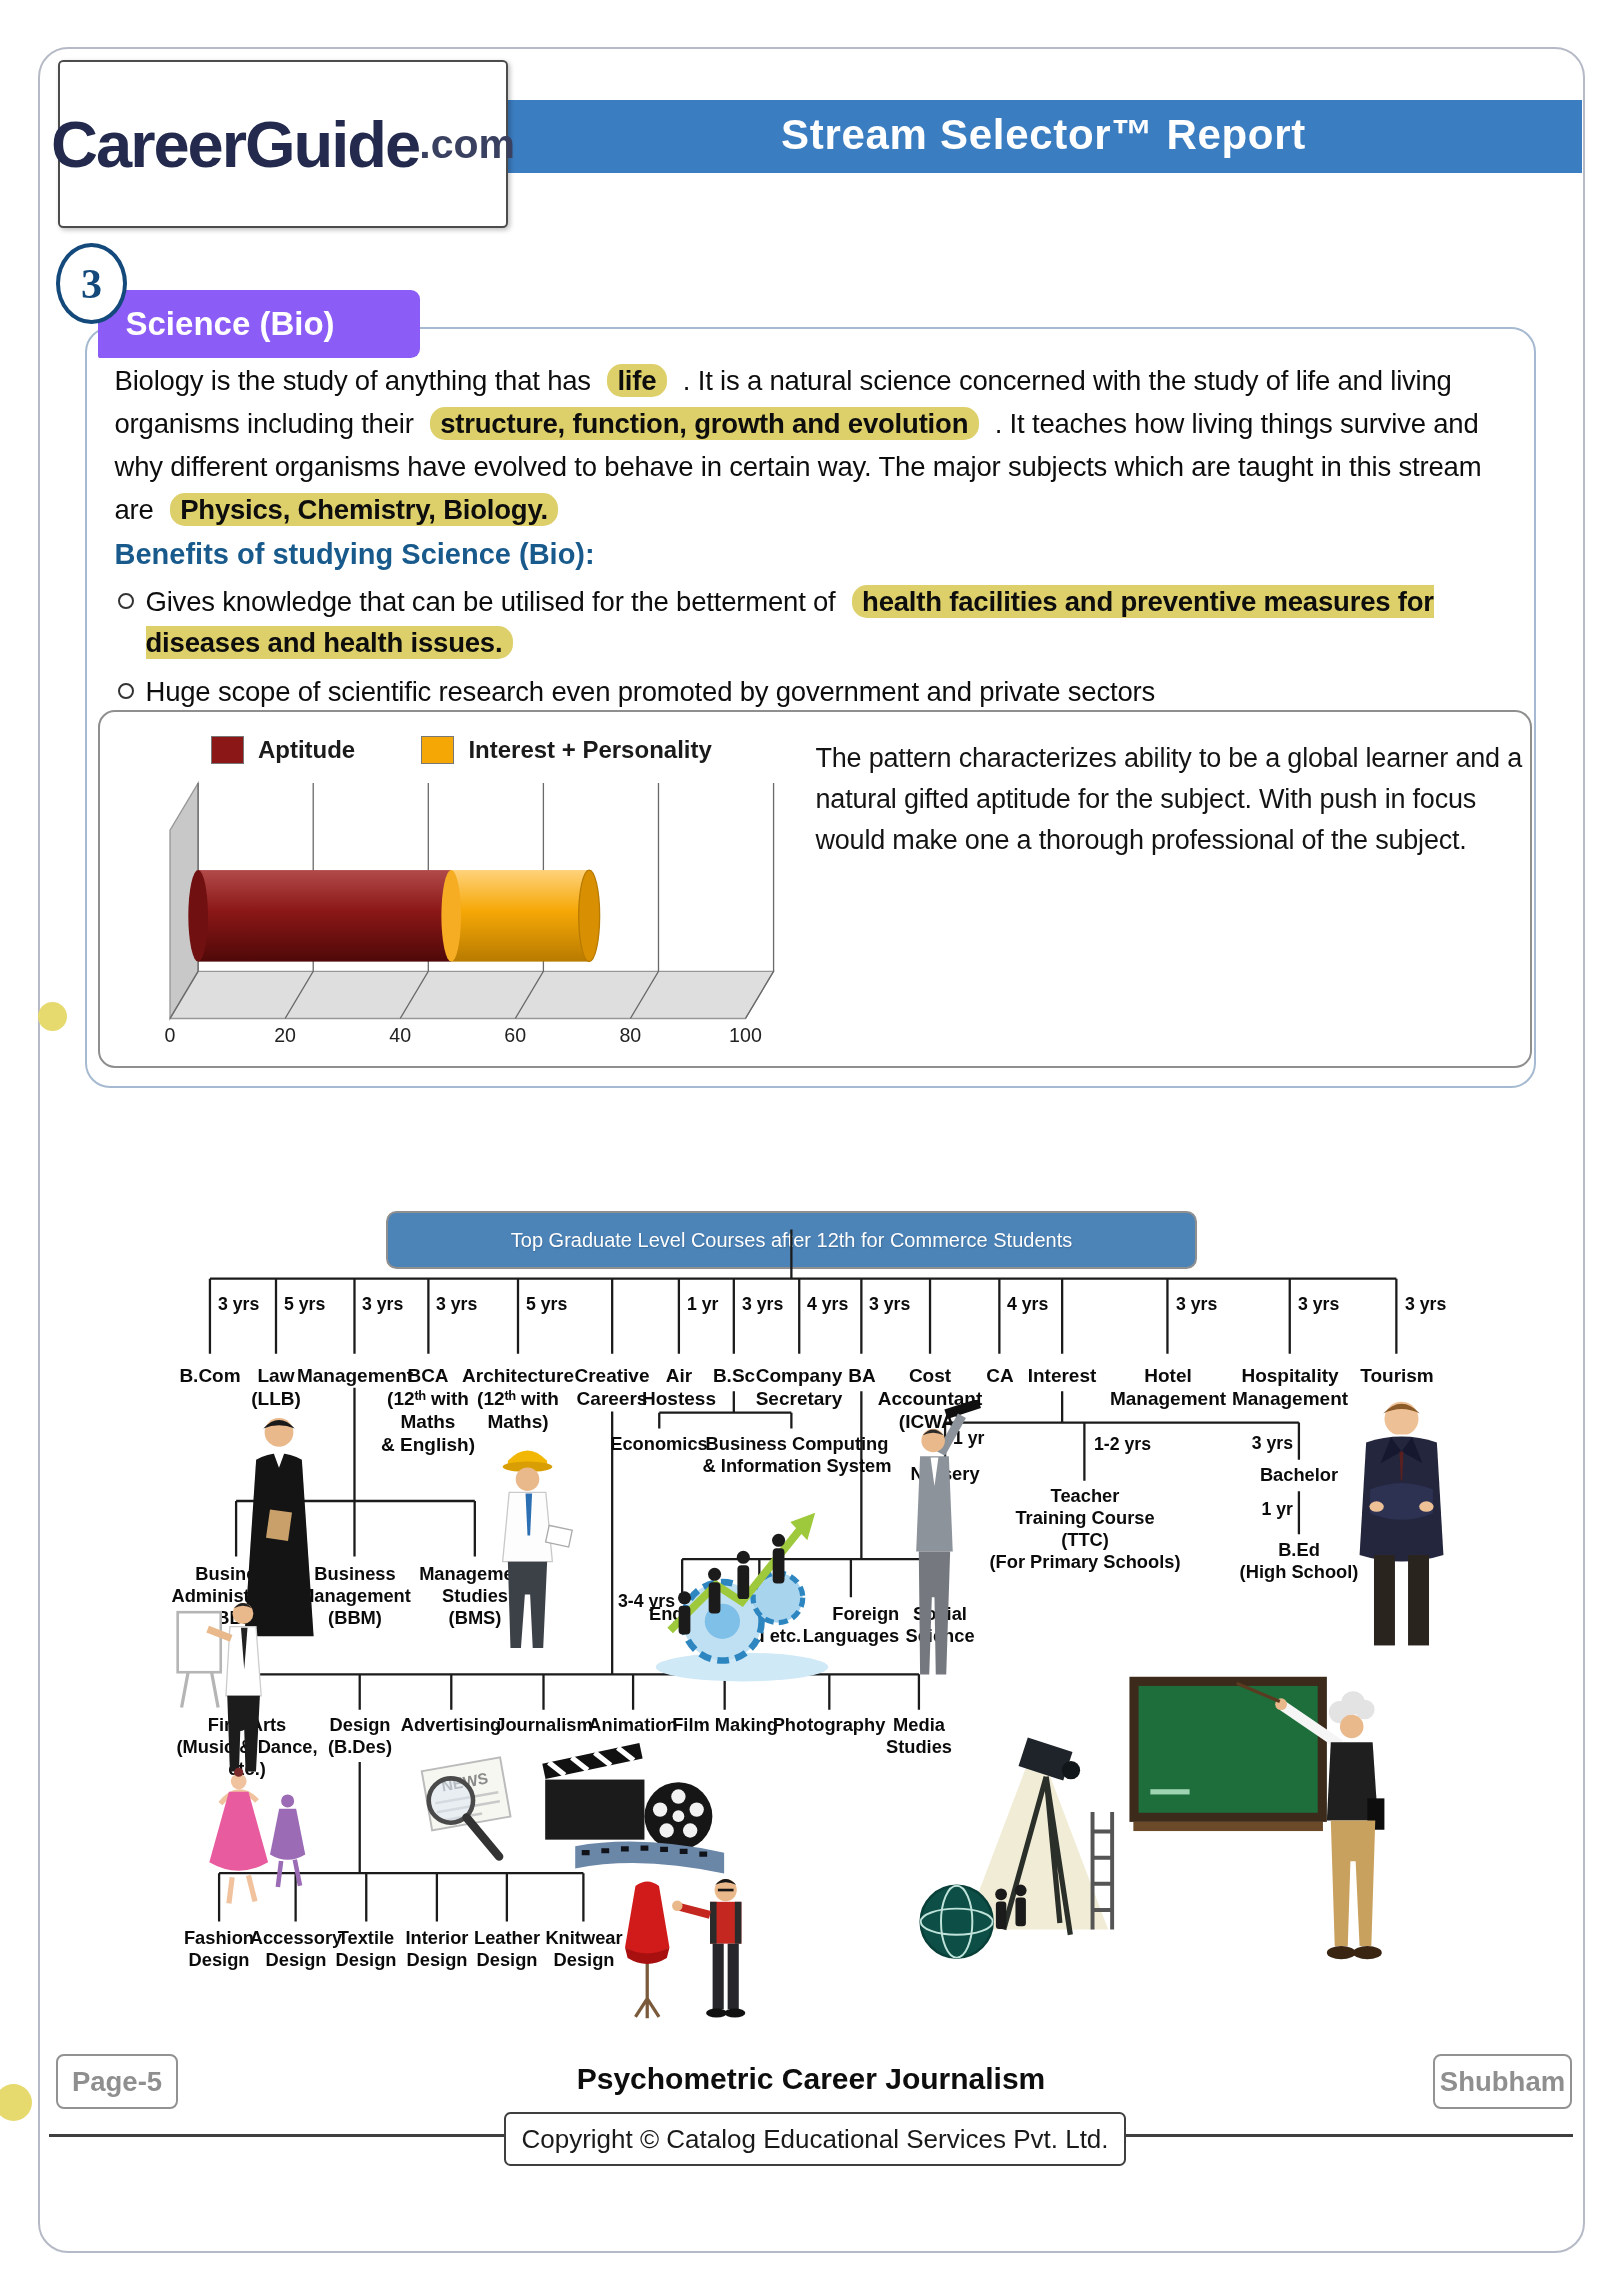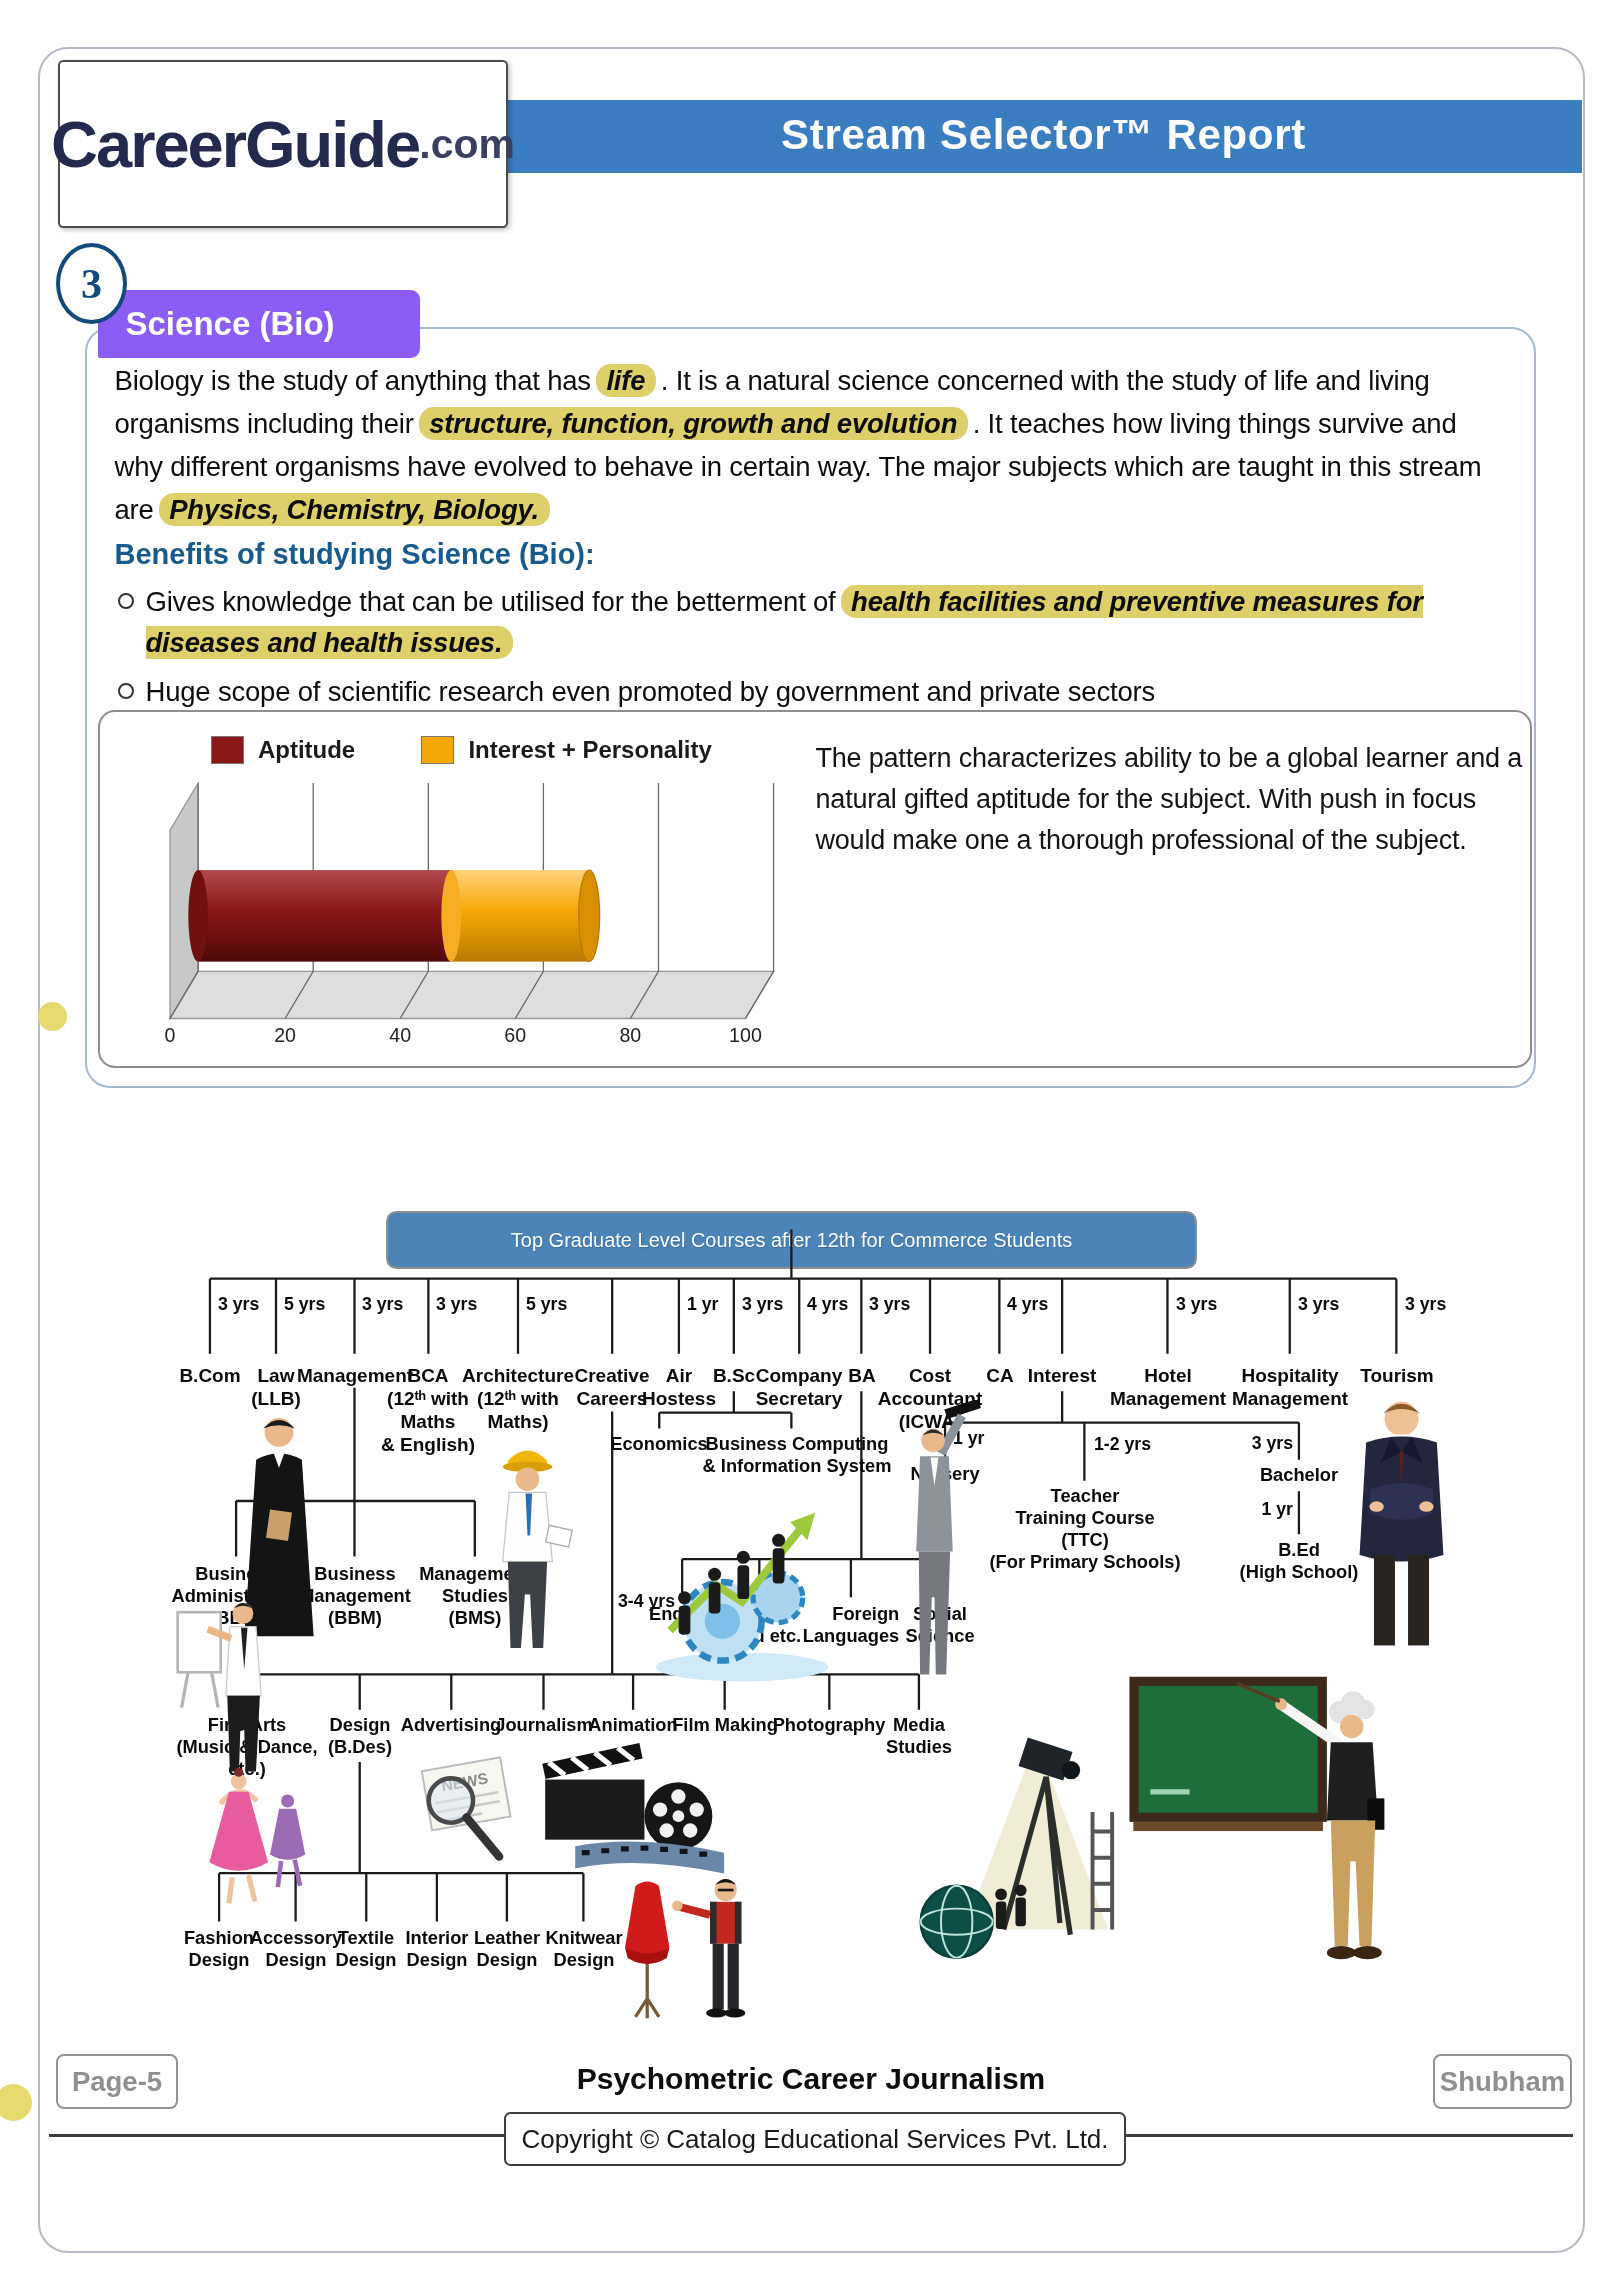--- a/index.html
+++ b/index.html
@@ -22,21 +22,21 @@
         border:4.6px solid #14497c;border-radius:50%;display:flex;align-items:center;justify-content:center;
         font-family:"Liberation Serif",serif;font-size:42px;font-weight:bold;color:#14497c;z-index:5;}
   .sec-tab{position:absolute;left:98px;top:290px;width:322px;height:68px;background:#8b5cf6;
         border-radius:9.2px 9.2px 9.2px 2.6px;color:#fff;font-size:33px;font-weight:bold;
         display:flex;align-items:center;padding-left:27.5px;box-sizing:border-box;z-index:4;}
   
   .content-card{position:absolute;left:85px;top:327px;width:1451px;height:761px;
         border:2px solid #a5bad0;border-radius:25px;box-sizing:border-box;
         padding:30px 33px 0 27.5px;z-index:1;}
   .intro{font-size:27.5px;line-height:43px;letter-spacing:-0.2px;color:#0d0d0d;margin:0;}
-  .hl{background:#ddd06a;border-radius:15px;padding:1.3px 10.5px;font-weight:bold;margin:0 5px;font-style:italic;}
+  .hl{background:#ddd06a;border-radius:15px;padding:1.3px 10.5px;font-weight:bold;margin:0 16px;}
   .benefits-h{font-size:29px;font-weight:bold;color:#185a8c;margin-top:5.2px;line-height:37px;}
   .bullet{position:relative;padding-left:31px;font-size:27.5px;line-height:41px;
         letter-spacing:-0.2px;margin-top:7.9px;color:#0d0d0d;}
   .bullet .dot{position:absolute;left:3.9px;top:11.8px;width:11.8px;height:11.8px;border:2.6px solid #333;
         border-radius:50%;}
   
   .chart-panel{position:absolute;left:10.5px;top:381px;width:1434px;height:358px;
         border:2px solid #8f8f8f;border-radius:17px;box-sizing:border-box;}
   .legend{position:absolute;left:111px;top:23.6px;display:flex;align-items:center;gap:14.4px;
         font-size:24px;font-weight:bold;color:#1b1b1b;}

